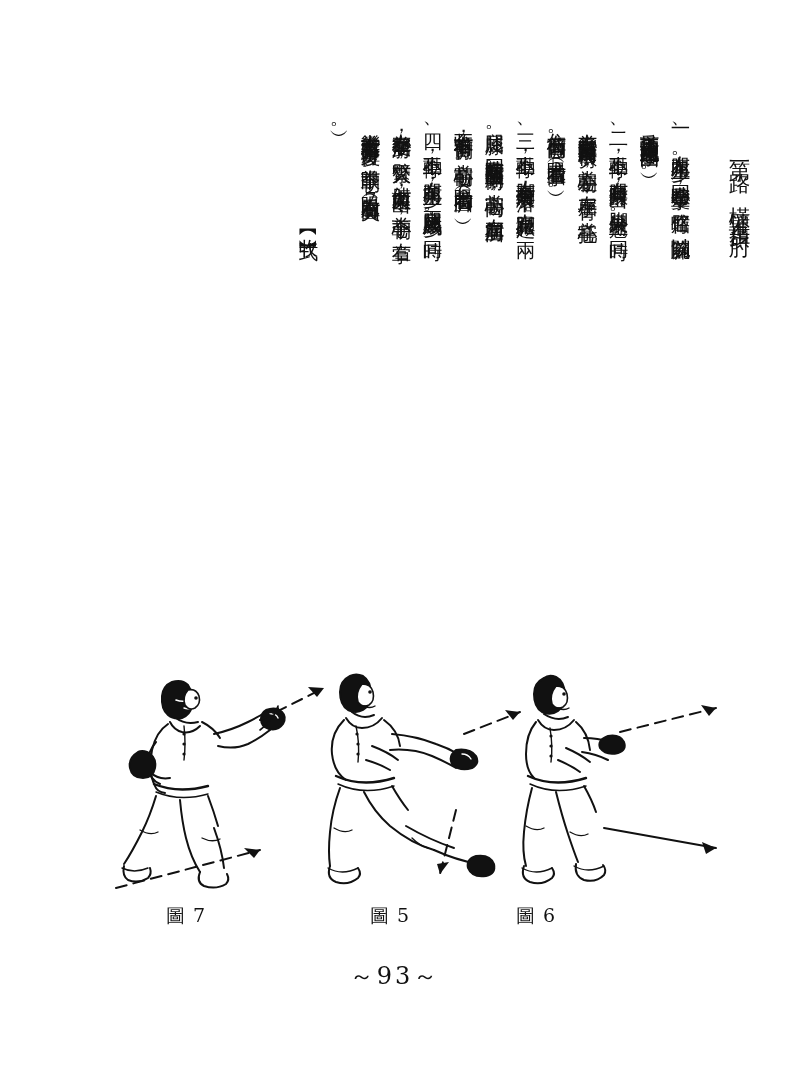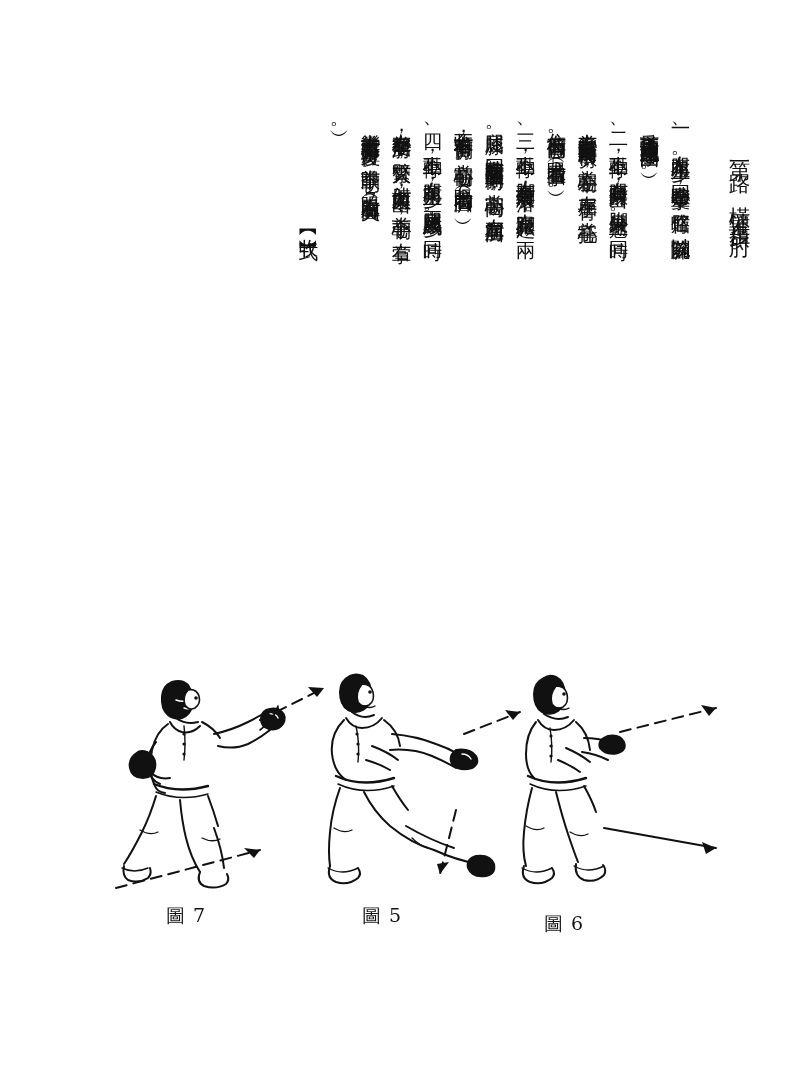--- a/index.html
+++ b/index.html
@@ -91,22 +91,22 @@
     height: 30px;
   }
   .caption {
     position: absolute;
     font-size: 19px;
     font-family: "DejaVu Serif", "Liberation Serif", serif;
     letter-spacing: 1px;
     white-space: nowrap;
   }
   .cap1 { left: 56px; }
-  .cap2 { left: 252px; }
-  .cap3 { left: 434px; margin-top: 8px; }
+  .cap2 { left: 260px; }
+  .cap3 { left: 406px; }
 
   .page-number {
     position: absolute;
     top: 960px;
     left: 0;
     width: 100%;
     text-align: center;
     font-size: 24px;
     letter-spacing: 3px;
     font-family: "DejaVu Serif", "Liberation Serif", serif;
@@ -298,13 +298,14 @@
       </svg>
     </div>
   </div>
 
   <div class="captions">
     <span class="caption cap1">圖 7</span>
     <span class="caption cap2">圖 5</span>
     <span class="caption cap3">圖 6</span>
   </div>
 
+  <div class="page-number">～93～</div>
 </div>
 
 </body></html>

